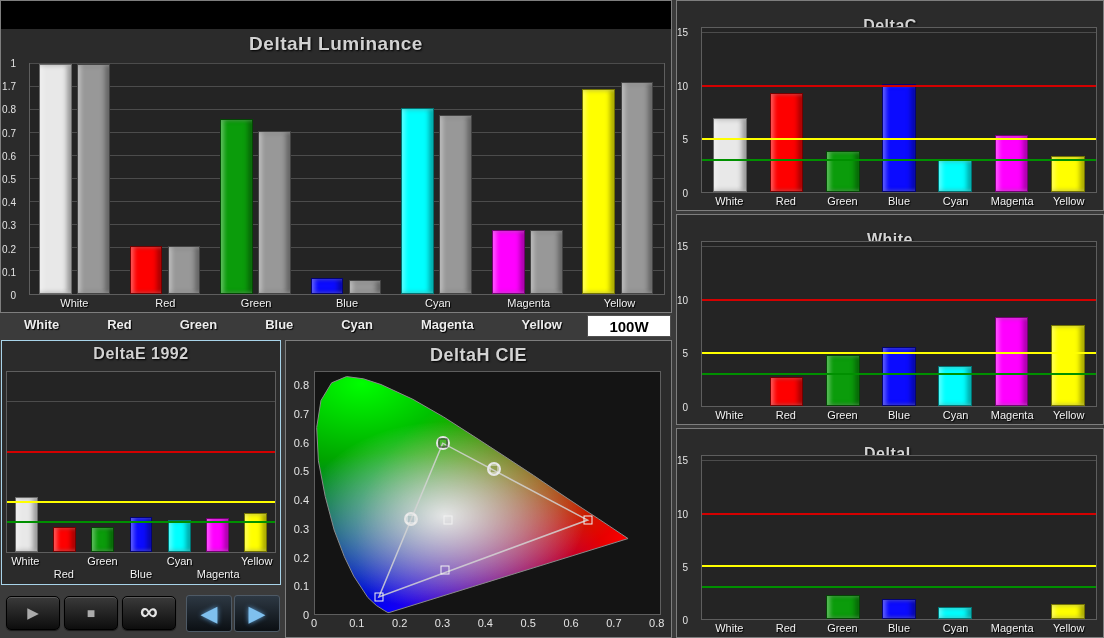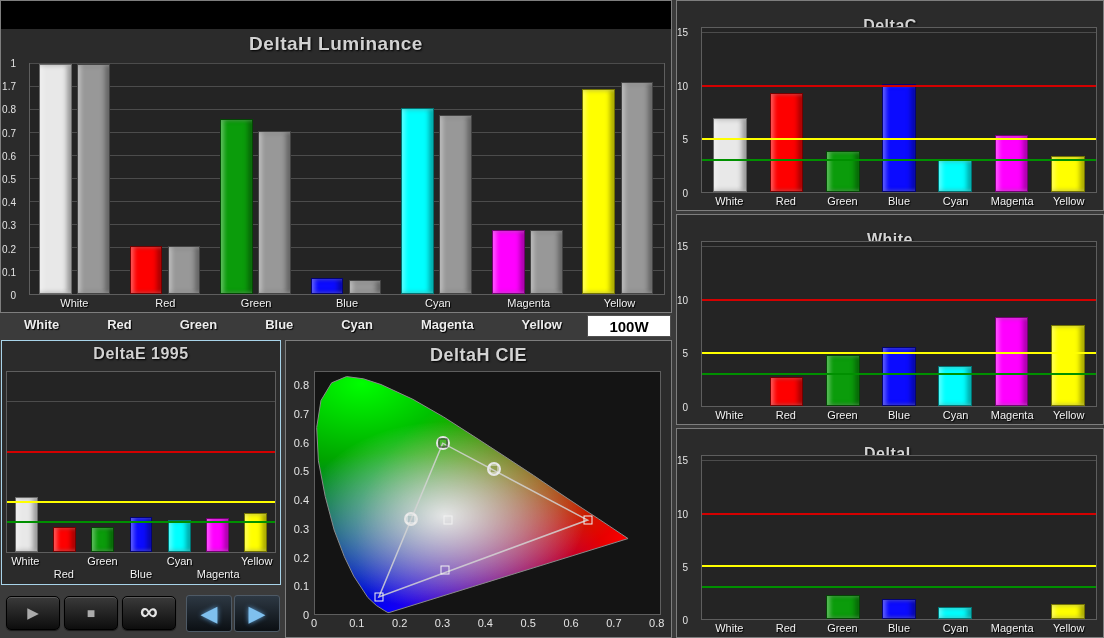--- a/index.html
+++ b/index.html
@@ -153,21 +153,21 @@
         <span>Green</span>
         <span>Blue</span>
         <span>Cyan</span>
         <span>Magenta</span>
         <span>Yellow</span>
       </div>
     <div class="level-box">100W</div>
   </div>
 
   <div class="panel de">
-    <div class="title t-md">DeltaE 1995</div>
+    <div class="title t-md">DeltaE 1992</div>
     <div class="chart">
         <div class="plot">
           <div class="gridline" style="bottom: 27.7778%;"></div>
           <div class="gridline" style="bottom: 55.5556%;"></div>
           <div class="gridline" style="bottom: 83.3333%;"></div>
           <div class="bar" style="left: 2.85714%; width: 8.57143%; height: 30.5556%; background: rgb(232, 232, 232);"></div>
           <div class="bar" style="left: 17.1429%; width: 8.57143%; height: 13.8889%; background: rgb(254, 0, 0);"></div>
           <div class="bar" style="left: 31.4286%; width: 8.57143%; height: 13.8889%; background: rgb(11, 156, 11);"></div>
           <div class="bar" style="left: 45.7143%; width: 8.57143%; height: 19.4444%; background: rgb(11, 11, 255);"></div>
           <div class="bar" style="left: 60%; width: 8.57143%; height: 17.7778%; background: rgb(0, 255, 255);"></div>

